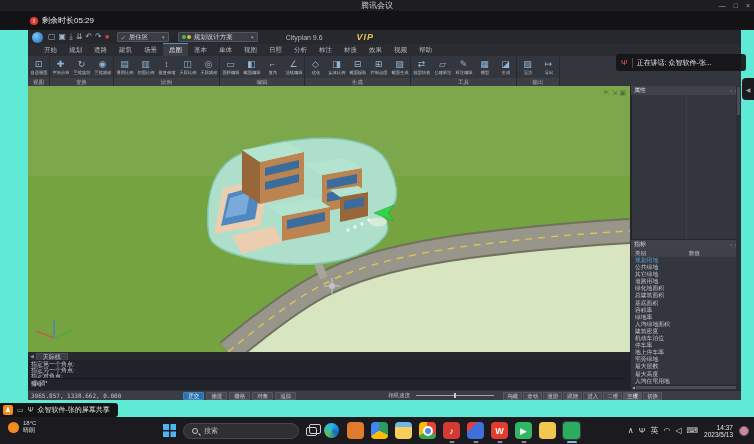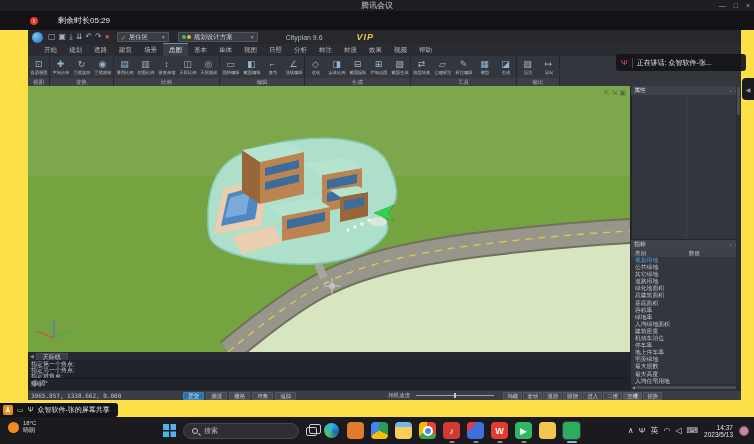--- a/index.html
+++ b/index.html
@@ -1,26 +1,26 @@
 <!DOCTYPE html>
 <html><head>
 <meta charset="utf-8">
 <style>
   *{margin:0;padding:0;box-sizing:border-box;font-family:"Liberation Sans","DejaVu Sans",sans-serif}
   body{background:#000}
-  .screen{position:relative;width:754px;height:444px;background:#fde047;overflow:hidden}
+  .screen{position:relative;width:754px;height:444px;background:#5eead4;overflow:hidden}
 
   
   .mt-titlebar{position:absolute;left:0;top:0;width:754px;height:11px;background:#1e1e22;display:flex;align-items:center;justify-content:center}
   .mt-title{font-size:8px;color:#c9c9cd;line-height:11px}
   .mt-controls{position:absolute;right:4px;top:0;display:flex;gap:8px}
   .wc{font-size:7px;color:#a8a8ac;line-height:11px}
   .mt-strip{position:absolute;left:0;top:11px;width:754px;height:19px;background:#131316;display:flex;align-items:center}
   .rem-dot{margin-left:30px;width:8px;height:8px;border-radius:50%;background:#e23b30;color:#fff;font-size:6px;line-height:8px;text-align:center;font-weight:bold}
-  .rem-text{margin-left:20px;color:#e8e8ea;font-size:8px}
+  .rem-text{margin-left:4px;color:#e8e8ea;font-size:8px}
   .toast{position:absolute;left:318px;top:15px;height:18px;background:#fdfbf8;border-radius:9px;display:flex;align-items:center;padding:0 8px;gap:5px;box-shadow:0 1px 3px rgba(0,0,0,.45);z-index:30}
   .toast-ic{width:9px;height:9px;border-radius:50%;background:#f08c1e;color:#fff;font-size:7px;font-weight:bold;text-align:center;line-height:9px;flex:none}
   .toast-tx{font-size:8px;color:#4a3b2e;white-space:nowrap}
   .toast-x{font-size:9px;color:#999;margin-left:2px}
   .speak{position:absolute;left:616px;top:54px;width:130px;height:17px;background:rgba(20,20,24,.92);border-radius:3px;display:flex;align-items:center;padding:0 5px;gap:4px;z-index:25}
   .speak-mic{color:#e0575a;font-size:8px;border-right:1px solid #4a4a50;padding-right:4px;line-height:10px}
   .speak-tx{color:#e4e6e8;font-size:7px;white-space:nowrap}
   .edgetab{position:absolute;right:0;top:78px;width:12px;height:22px;background:#1c1c20;border-radius:4px 0 0 4px;display:flex;align-items:center;justify-content:center;color:#9aa0a8;font-size:6px;z-index:24}
   .sharebar{position:absolute;left:0;top:403px;height:14px;background:#141416;display:flex;align-items:center;padding:0 8px 0 3px;gap:4px;border-radius:0 3px 3px 0;z-index:20}
   .sb-ic{font-size:7px;color:#cfd3d8;line-height:10px}

